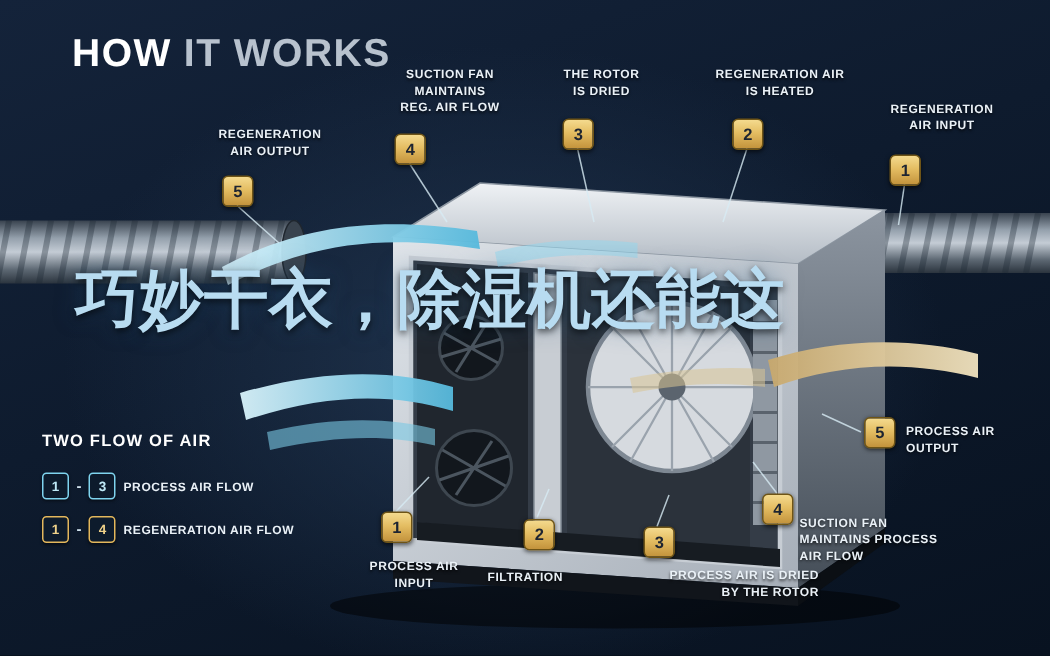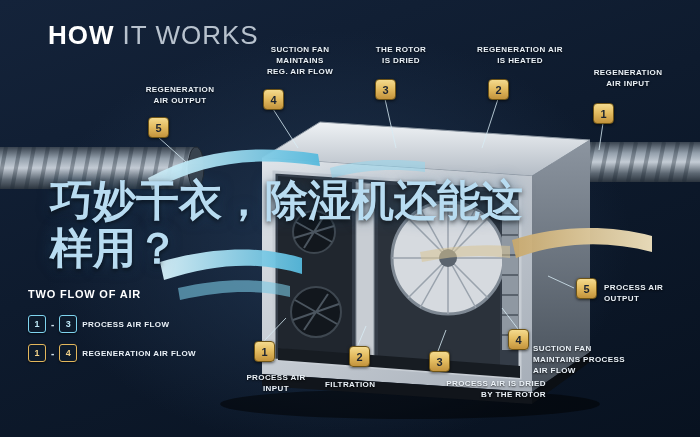--- a/index.html
+++ b/index.html
@@ -8,21 +8,21 @@
     font-family:"Liberation Sans","DejaVu Sans",sans-serif;
     background:
       radial-gradient(ellipse 420px 300px at 48% 55%, #20344e 0%, rgba(20,34,52,0) 70%),
       linear-gradient(160deg,#14233a 0%, #0e1b2e 45%, #081220 100%);
   }
   .bg-art{position:absolute;left:0;top:0;width:700px;height:437px;}
 
   
   .brand{position:absolute;left:28px;top:20px;font-size:26px;letter-spacing:1px;white-space:nowrap;}
   .brand .b-bold{font-weight:800;color:#ffffff;margin-left:20px;}
-  .brand .b-light{font-weight:400;color:rgba(231,240,248,0.78);margin-left:8px;}
+  .brand .b-light{font-weight:700;color:rgba(231,240,248,0.78);margin-left:8px;}
 
   
   .overlay-cn{
     position:absolute;left:50px;top:176px;width:600px;text-align:left;
     color:#b8dcf1;font-weight:bold;line-height:1.12;
     text-shadow:0 2px 5px rgba(0,0,0,0.65), 0 0 14px rgba(40,90,130,0.5);
     pointer-events:none;
   }
   .overlay-cn .cn-line{font-size:43px;}
 
@@ -247,16 +247,15 @@
   <div class="legend-row r2">
     <span class="mini-badge mini-gold">1</span>
     <span class="legend-sep">-</span>
     <span class="mini-badge mini-gold">4</span>
     <span class="legend-label">REGENERATION AIR FLOW</span>
   </div>
 
   
   <div class="overlay-cn">
     <div class="cn-line">巧妙干衣，除湿机还能这</div>
-    <div class="cn-line">样用？</div>
   </div>
 
 </div>
 
 </body></html>

